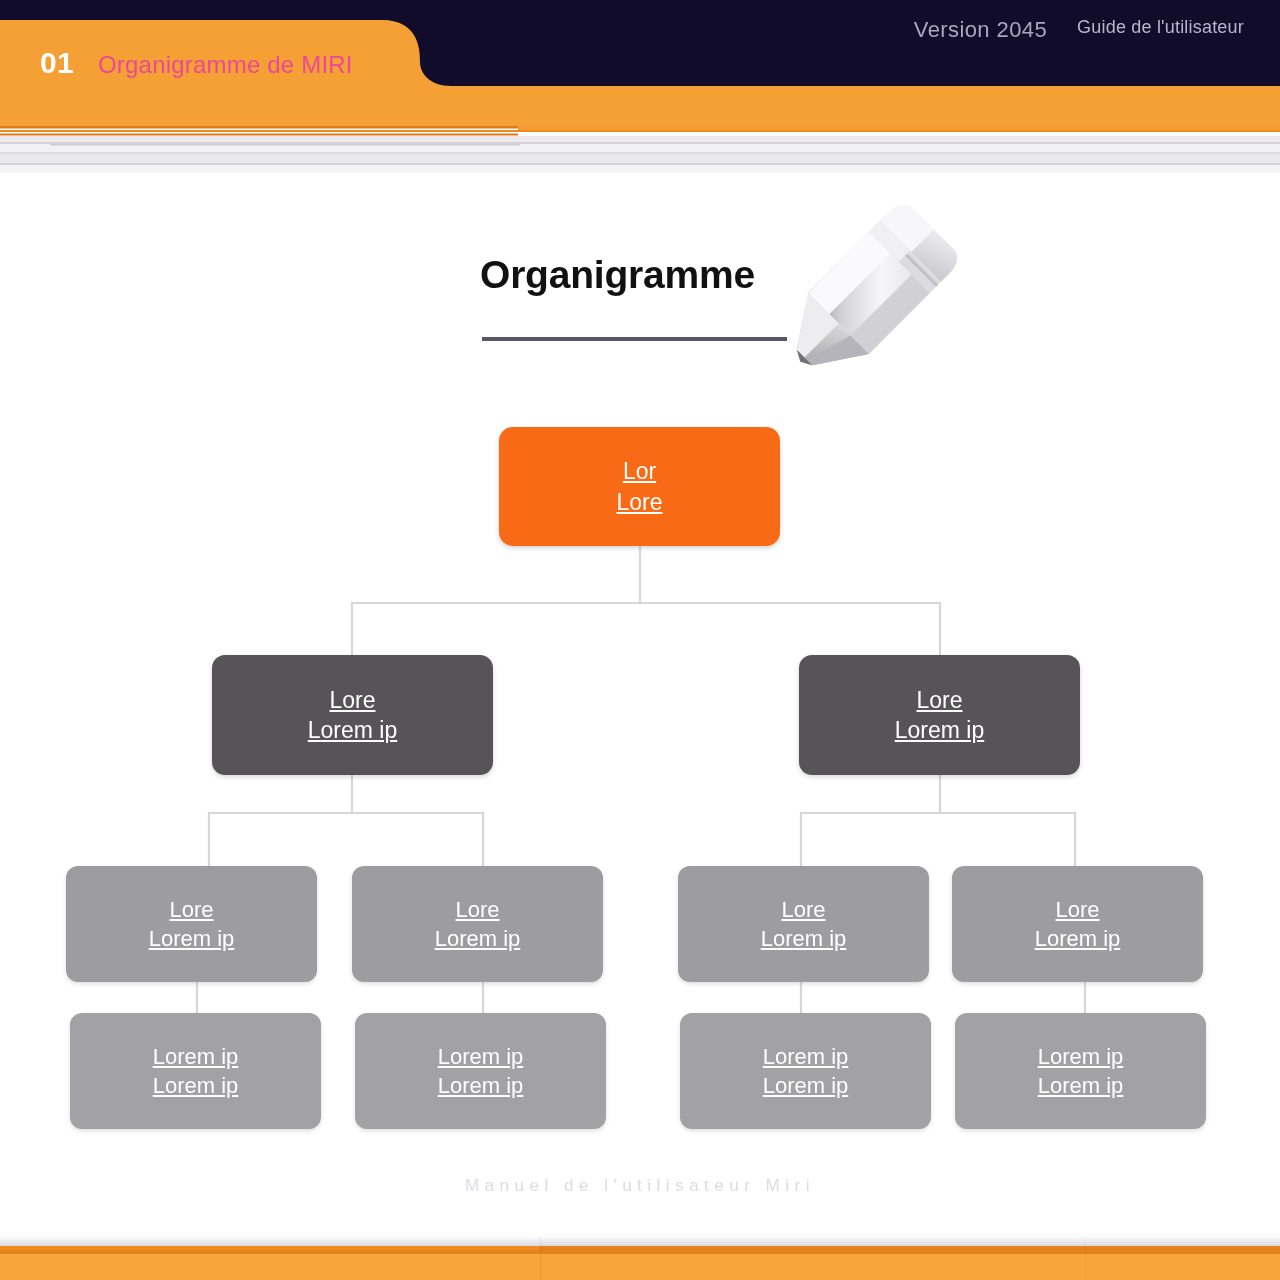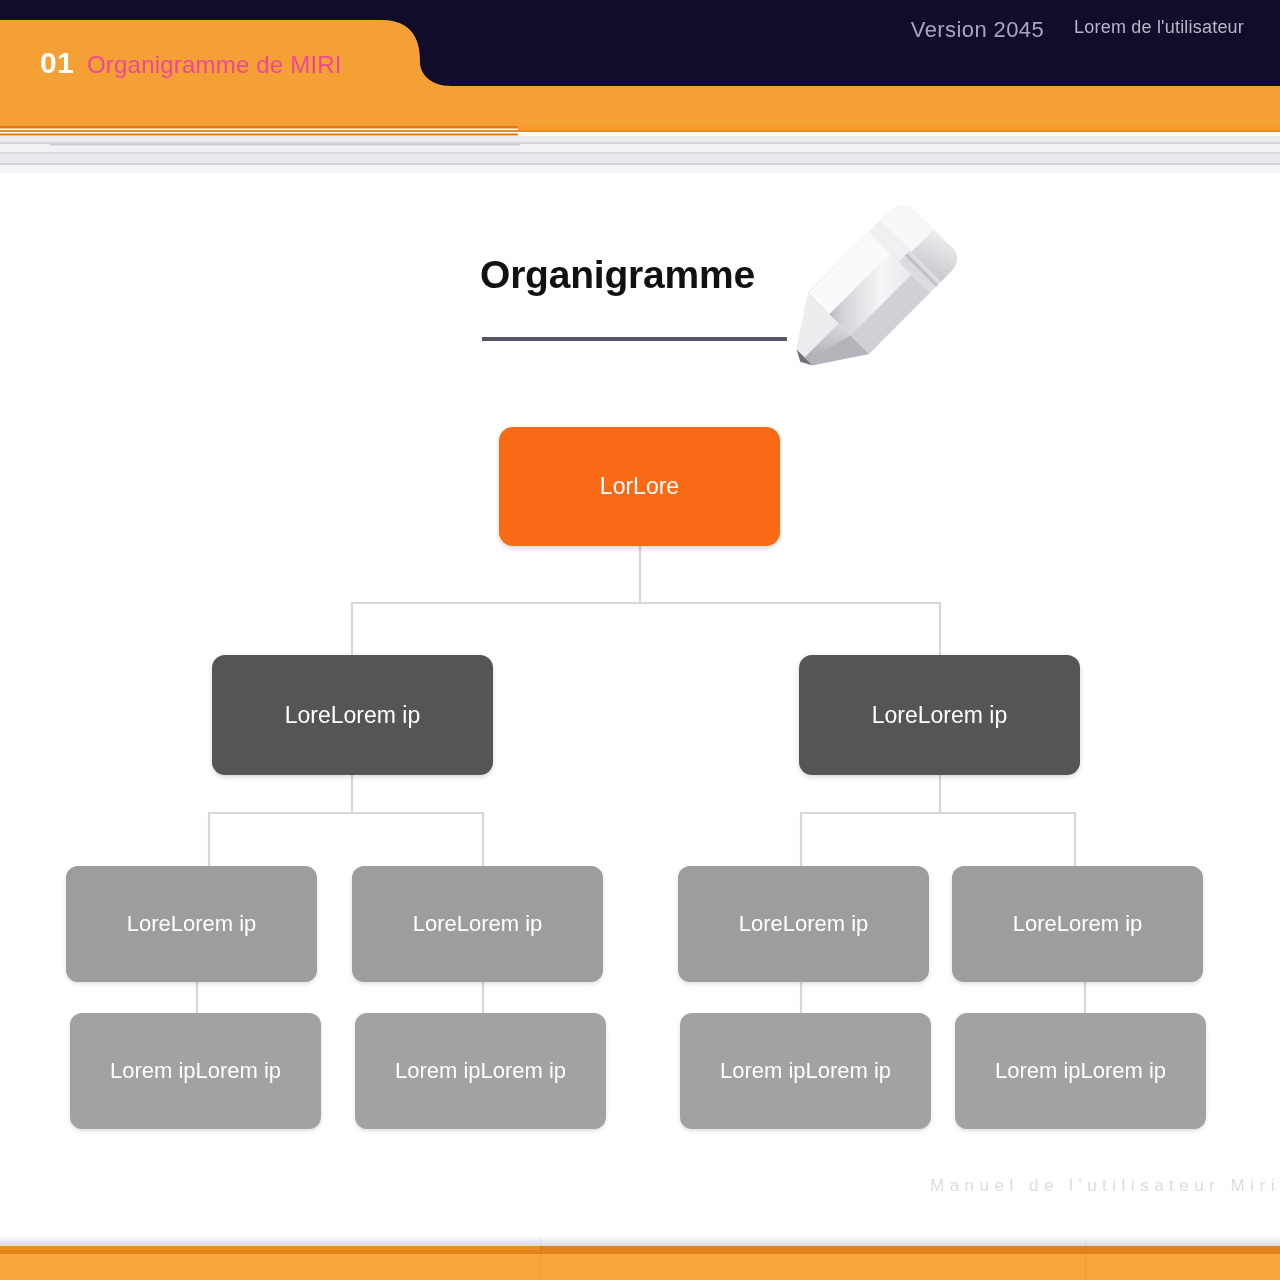--- a/index.html
+++ b/index.html
@@ -13,52 +13,52 @@
   .page{position:absolute;inset:0;background:#fff;}
 
   
   .header{position:absolute;left:0;top:0;width:1280px;height:176px;overflow:hidden;}
   .header-dark{position:absolute;left:0;top:0;width:1280px;height:86px;background:#100c2a;}
   .header-svg{position:absolute;left:0;top:0;}
   .header-meta{position:absolute;right:36px;top:30px;transform:translateY(-50%);
     display:flex;align-items:flex-start;gap:30px;}
   .hm-version{color:#a9a6bc;font-size:22px;letter-spacing:.4px;}
   .hm-guide{color:#b9b6c9;font-size:18px;letter-spacing:.2px;}
-  .tab-text{position:absolute;left:40px;top:46px;display:flex;align-items:baseline;gap:13px;}
+  .tab-text{position:absolute;left:40px;top:46px;display:flex;align-items:baseline;gap:24px;}
   .tab-num{color:#ffffff;font-size:30px;font-weight:bold;letter-spacing:.3px;}
   .tab-title{color:#ec4899;font-size:24px;letter-spacing:.2px;}
 
   
   .title-wrap{position:absolute;left:480px;top:253px;width:460px;height:110px;}
   .title-text{position:absolute;left:0;top:0;font-size:39px;font-weight:bold;color:#111111;
     letter-spacing:-.2px;white-space:nowrap;}
   .title-rule{position:absolute;left:2px;top:84px;width:305px;height:4px;background:#5a5566;}
   .pencil{position:absolute;left:296px;top:-62px;}
 
   
   .chart{position:absolute;left:0;top:0;width:1280px;height:1280px;}
   .connectors{position:absolute;left:0;top:0;}
   .node{
-    position:absolute;display:flex;flex-direction:row;
+    position:absolute;display:flex;flex-direction:column;
     align-items:center;justify-content:center;
     border-radius:12px;color:#ffffff;text-align:center;
-    line-height:1.32;box-sizing:border-box;
+    line-height:1.32;box-sizing:border-box;text-decoration:underline;
   }
   .node .ln{display:block;}
   .n-root{background:#f96a16;font-size:23px;border-radius:14px;
     box-shadow:0 2px 5px rgba(0,0,0,.18);}
   .n-l2{background:#565457;font-size:23px;border-radius:13px;
     box-shadow:0 2px 5px rgba(0,0,0,.16);}
   .n-l3{background:#9d9da0;font-size:22px;border-radius:12px;
     box-shadow:0 2px 4px rgba(0,0,0,.13);}
   .n-l4{background:#a2a2a5;font-size:22px;border-radius:12px;
     box-shadow:0 2px 4px rgba(0,0,0,.13);}
 
   
-  .footer-text{position:absolute;left:0;top:1176px;width:1280px;text-align:right;
+  .footer-text{position:absolute;left:0;top:1176px;width:1280px;text-align:center;
     color:#dcdce2;font-size:17px;letter-spacing:5.5px;}
   .footer-bars{position:absolute;left:0;top:1236px;width:1280px;height:44px;overflow:hidden;}
   .fb-grey{position:absolute;left:0;top:0;width:1280px;height:10px;
     background:linear-gradient(#ffffff,#d9d9e0);}
   .fb-dark{position:absolute;left:0;top:10px;width:1280px;height:8px;background:#e2821c;}
   .fb-main{position:absolute;left:0;top:18px;width:1280px;height:26px;background:#f7a73a;}
   .fb-seam1{position:absolute;left:540px;top:0;width:1px;height:44px;background:rgba(0,0,0,.05);}
   .fb-seam2{position:absolute;left:1085px;top:0;width:1px;height:44px;background:rgba(0,0,0,.04);}
   .fb-left-hi{position:absolute;left:0;top:10px;width:540px;height:4px;background:#ef8c1d;}
 </style>
@@ -91,21 +91,21 @@
       <rect x="50" y="144" width="470" height="1.5" fill="#cfcdd4"></rect>
     </svg>
 
     <div class="tab-text">
       <span class="tab-num">01</span>
       <span class="tab-title">Organigramme de MIRI</span>
     </div>
 
     <div class="header-meta">
       <span class="hm-version">Version 2045</span>
-      <span class="hm-guide">Lorem de l'utilisateur</span>
+      <span class="hm-guide">Guide de l'utilisateur</span>
     </div>
   </div>
 
   <div class="title-wrap">
     <div class="title-text">Organigramme</div>
     <div class="title-rule"></div>
     <svg class="pencil" width="190" height="200" viewBox="0 0 190 200">
       <defs>
         <linearGradient id="pbody" x1="0" y1="1" x2="1" y2="0">
           <stop offset="0%" stop-color="#8f8f93"></stop>

